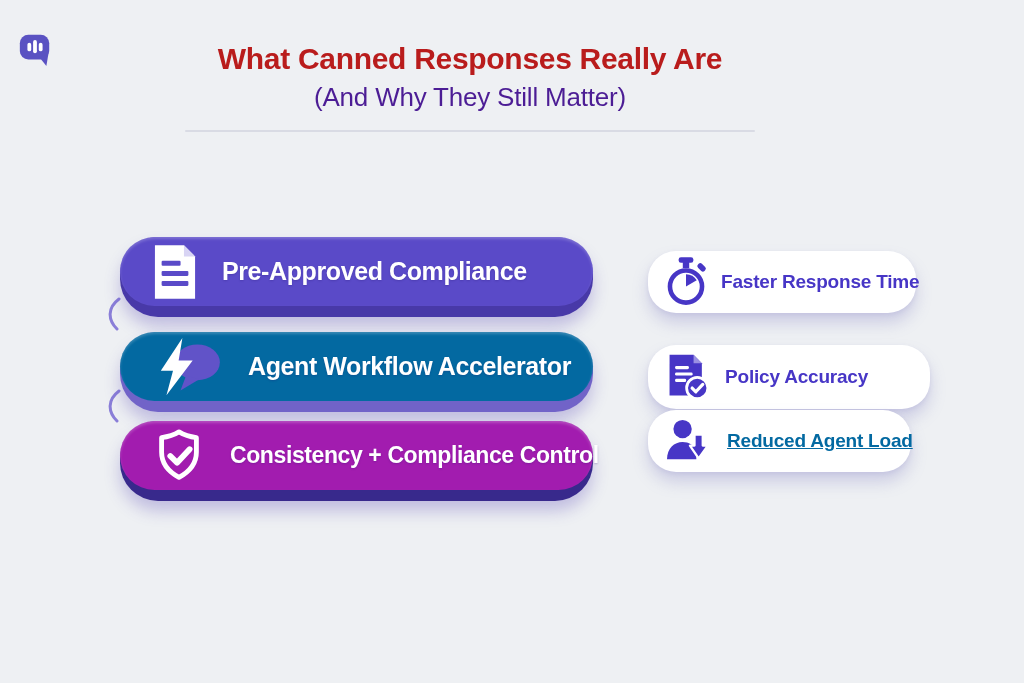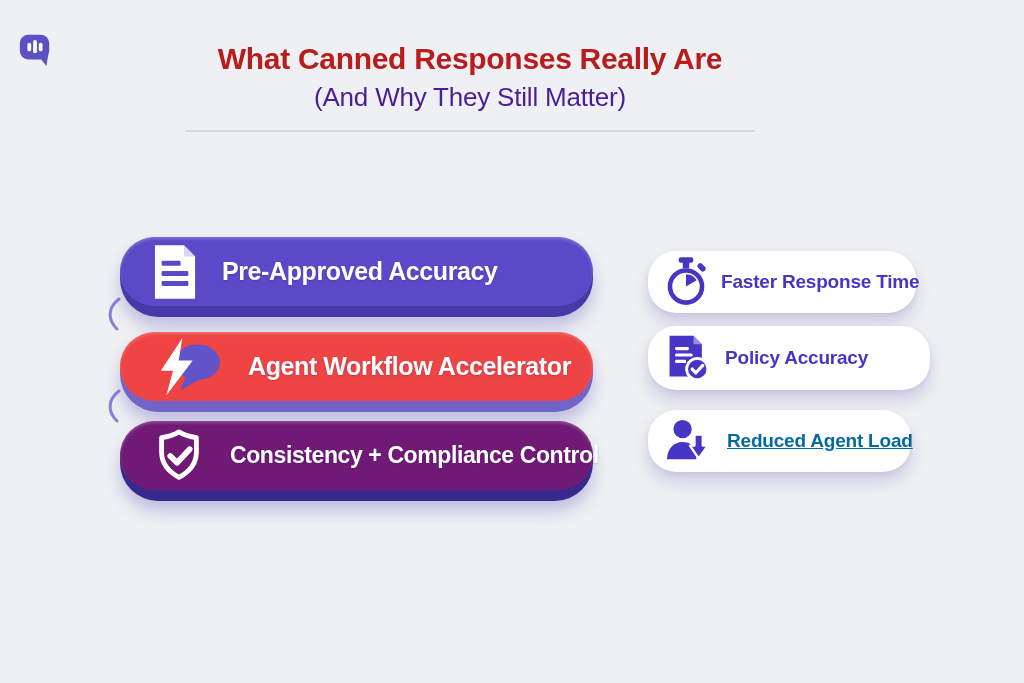--- a/index.html
+++ b/index.html
@@ -58,21 +58,21 @@
 
   
   .benefit{
     position:absolute;left:648px;height:62px;background:#ffffff;
     border-radius:28px;
     display:flex;align-items:center;gap:13px;
     padding-left:16px;box-sizing:border-box;
     box-shadow:0 10px 16px rgba(120,115,190,0.28), 0 2px 4px rgba(120,115,190,0.12);
   }
   .b1{top:251px;width:268px;}
-  .b2{top:326px;width:282px;height:64px;}
+  .b2{top:345px;width:282px;height:64px;}
   .b3{top:410px;width:263px;}
   .benefit-icon{display:flex;align-items:center;justify-content:center;flex:0 0 auto;}
   .benefit-label{
     font-size:19px;font-weight:700;letter-spacing:-0.2px;color:#4736c6;
     white-space:nowrap;
   }
 </style>
 </head>
 <body>
 
@@ -105,39 +105,39 @@
     <div class="pill-face" style="background-color: rgb(90, 74, 200);">
       <span class="pill-icon">
         <svg viewBox="0 0 44 52" width="50" height="58">
           <path d="M4 2 h26 l10 10 v38 h-36 z" fill="#ffffff"></path>
           <path d="M30 2 l10 10 h-10 z" fill="#d8d4f4"></path>
           <rect x="10" y="16" width="17" height="4.5" rx="1" fill="#5a4ac8"></rect>
           <rect x="10" y="25" width="24" height="4.5" rx="1" fill="#5a4ac8"></rect>
           <rect x="10" y="34" width="24" height="4.5" rx="1" fill="#5a4ac8"></rect>
         </svg>
       </span>
-      <span class="pill-label">Pre-Approved Accuracy</span>
+      <span class="pill-label">Pre-Approved Compliance</span>
     </div>
   </div>
 
   <div class="pill p2" style="background-color: rgb(113, 99, 200);">
-    <div class="pill-face" style="background-color: #ef4444;">
+    <div class="pill-face" style="background-color: #0369a1;">
       <span class="pill-icon">
         <svg viewBox="0 0 80 64" width="76" height="60">
           <ellipse cx="50" cy="27" rx="24" ry="19" fill="#6153c8"></ellipse>
           <path d="M38 41 L32 57 L52 45 Z" fill="#6153c8"></path>
           <path d="M34 1 L11 36 h13 L17 62 L45 25 H30 Z" fill="#ffffff"></path>
         </svg>
       </span>
       <span class="pill-label">Agent Workflow Accelerator</span>
     </div>
   </div>
 
   <div class="pill p3" style="background-color: rgb(56, 41, 140);">
-    <div class="pill-face" style="background-color: #701a75;">
+    <div class="pill-face" style="background-color: #a21caf;">
       <span class="pill-icon">
         <svg viewBox="0 0 60 60" width="58" height="58">
           <path d="M30 5 c5 3 11 5 18 6 v15 c0 12 -7 20 -18 26 c-11 -6 -18 -14 -18 -26 V11 c7 -1 13 -3 18 -6 z" fill="none" stroke="#ffffff" stroke-width="5" stroke-linejoin="round"></path>
           <path d="M21 30 l7 7 l13 -14" fill="none" stroke="#ffffff" stroke-width="6" stroke-linecap="round" stroke-linejoin="round"></path>
         </svg>
       </span>
       <span class="pill-label">Consistency + Compliance Control</span>
     </div>
   </div>
 

